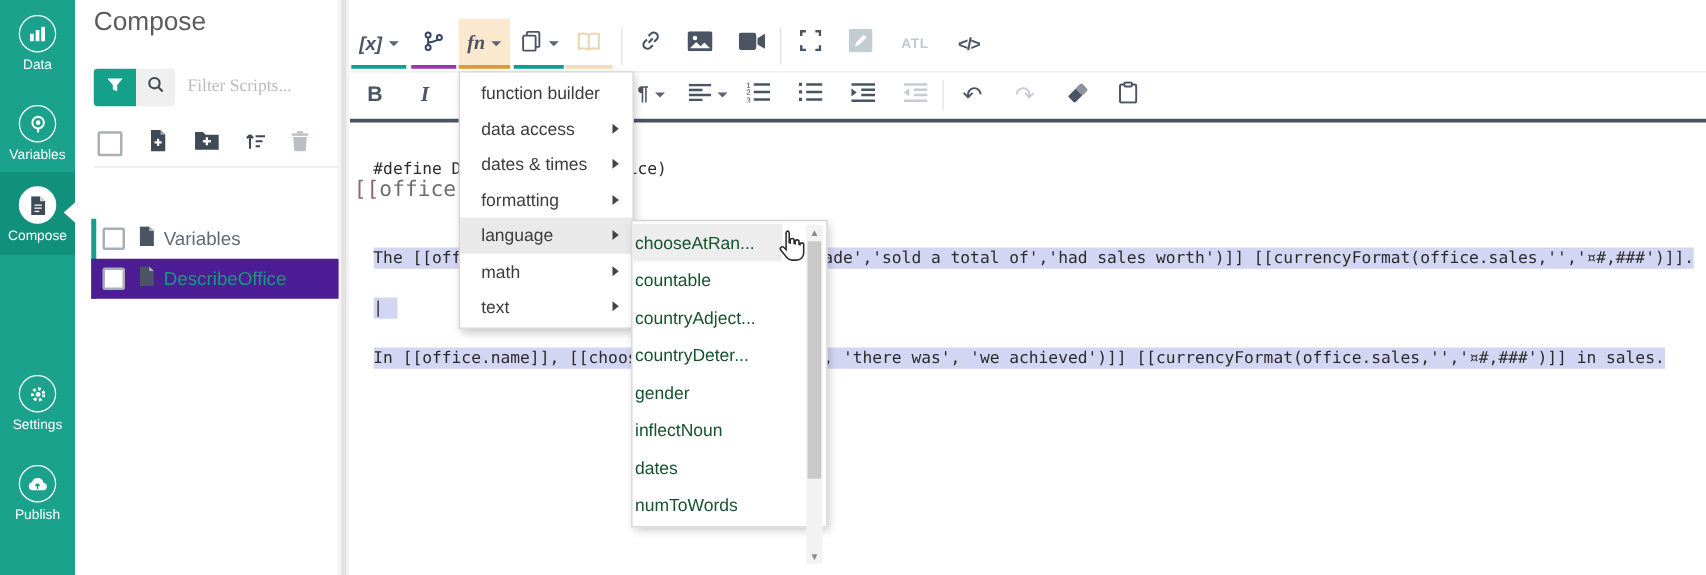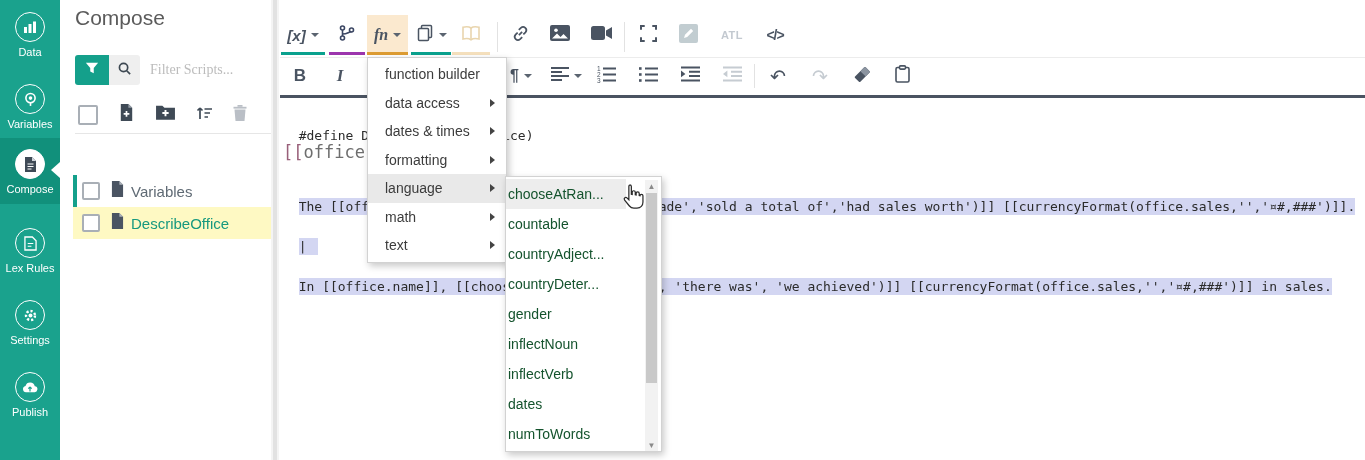--- a/index.html
+++ b/index.html
@@ -32,21 +32,21 @@
   .ptools{position:absolute;left:18px;top:103px;display:flex;align-items:center;gap:19px}
   .cb{width:16px;height:16px;border:2px solid #a9afb6;border-radius:2px;background:#fff;cursor:pointer}
   .pdiv{position:absolute;left:15px;width:197px;border-top:1px solid #e6e6e6}
   .row-main{position:absolute;left:15px;top:134px;width:197px;height:40px;
             display:flex;align-items:center;border-bottom:1px solid #e6e6e6;cursor:pointer}
   .row-main .lbl{font-size:15px;color:#565656;margin-left:21px}
   .script-row{position:absolute;left:13px;width:199px;height:32px;display:flex;align-items:center;cursor:pointer}
   .script-row .cb{width:14px;height:14px;margin-left:9px}
   .script-row .ficon{margin-left:11px}
   .script-row .lbl{font-size:15px;color:#5f6a74;margin-left:7px}
-  .script-row.sel{background:#fef9c3}
+  .script-row.sel{background:#4c1d95}
   .script-row.sel .lbl{color:#17997f}
   .accent-bar{position:absolute;left:13px;top:175px;width:4px;height:64px;background:#14a08b}
 
   
   #splitter{position:absolute;left:271px;top:0;width:8px;height:460px;background:#e2e2e2;
             border-left:2px solid #f4f4f4;border-right:2px solid #f4f4f4;box-sizing:border-box;cursor:col-resize}
 
   
   .tbtn{position:absolute;height:34px;top:18px;display:flex;align-items:center;justify-content:center;
         cursor:pointer;color:#4a5462}
@@ -131,29 +131,20 @@
       <svg width="13" height="15" viewBox="0 0 13 15">
           <path d="M1 0h7l4 4v11H1z" fill="#3f4a56"></path>
           <path d="M8 0l4 4H8z" fill="#cfd4da"></path>
           <path d="M3.5 7h6M3.5 9.5h6M3.5 12h4" stroke="#fff" stroke-width="1"></path>
         </svg>
     </span>
     <span class="rail-label">Compose</span>
     <span class="notch"></span>
   </div>
 
-  <div class="rail-item" style="top:228px">
-    <span class="rail-circ">
-      <svg width="13" height="15" viewBox="0 0 14 16">
-          <path d="M1 1h8l4 4v10H1z" fill="none" stroke="#fff" stroke-width="1.4"></path>
-          <path d="M4 8h6M4 11h4" stroke="#fff" stroke-width="1.2"></path>
-        </svg>
-    </span>
-    <span class="rail-label">Lex Rules</span>
-  </div>
 
   <div class="rail-item" style="top:300px">
     <span class="rail-circ">
       <svg width="15" height="15" viewBox="0 0 20 20">
           <circle cx="10" cy="10" r="2.6" fill="#fff"></circle>
           <circle cx="10" cy="10" r="6" fill="none" stroke="#fff" stroke-width="3.2" stroke-dasharray="2.9 2.6"></circle>
         </svg>
     </span>
     <span class="rail-label">Settings</span>
   </div>
@@ -480,21 +471,20 @@
   </div>
 </div>
 
 <div id="lang-menu">
   <div class="smi hot">chooseAtRan...</div>
   <div class="smi">countable</div>
   <div class="smi">countryAdject...</div>
   <div class="smi">countryDeter...</div>
   <div class="smi">gender</div>
   <div class="smi">inflectNoun</div>
-  <div class="smi">inflectVerb</div>
   <div class="smi">dates</div>
   <div class="smi">numToWords</div>
 
   <div class="sb-track">
     <span class="sb-arrow" style="top:0">▲</span>
     <span class="sb-thumb"></span>
     <span class="sb-arrow" style="bottom:0">▼</span>
   </div>
 </div>
 

